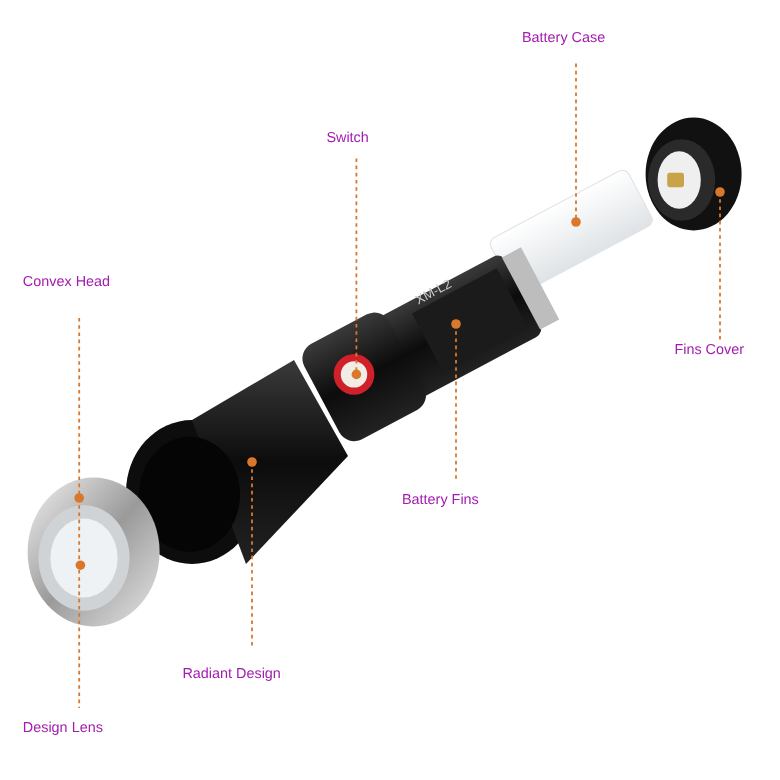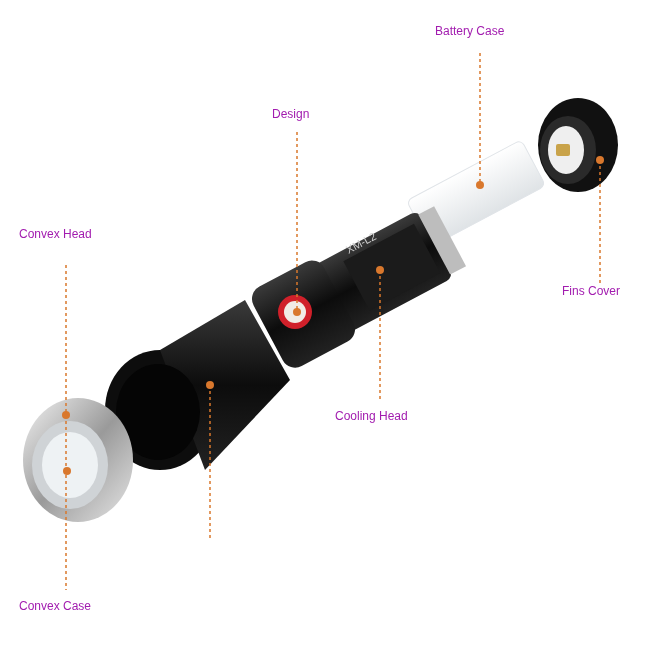--- a/index.html
+++ b/index.html
@@ -78,18 +78,19 @@
         <circle cx="297" cy="312" r="4"></circle>
       <circle cx="66" cy="415" r="4"></circle>
         <circle cx="67" cy="471" r="4"></circle>
       <circle cx="600" cy="160" r="4"></circle>
         <circle cx="380" cy="270" r="4"></circle>
       <circle cx="210" cy="385" r="4"></circle>
     </g>
   </svg>
 
   <div class="label" style="left:435px;top:24px">Battery Case</div>
-  <div class="label" style="left:272px;top:107px">Design</div>
+  <div class="label" style="left:272px;top:107px">Switch</div>
   <div class="label" style="left:19px;top:227px">Convex Head</div>
   <div class="label" style="left:562px;top:284px">Fins Cover</div>
-  <div class="label" style="left:335px;top:409px">Cooling Head</div>
-  <div class="label" style="left:19px;top:599px">Convex Case</div>
+  <div class="label" style="left:335px;top:409px">Battery Fins</div>
+  <div class="label" style="left:152px;top:554px">Radiant Design</div>
+  <div class="label" style="left:19px;top:599px">Design Lens</div>
 </div>
 
 </body></html>

